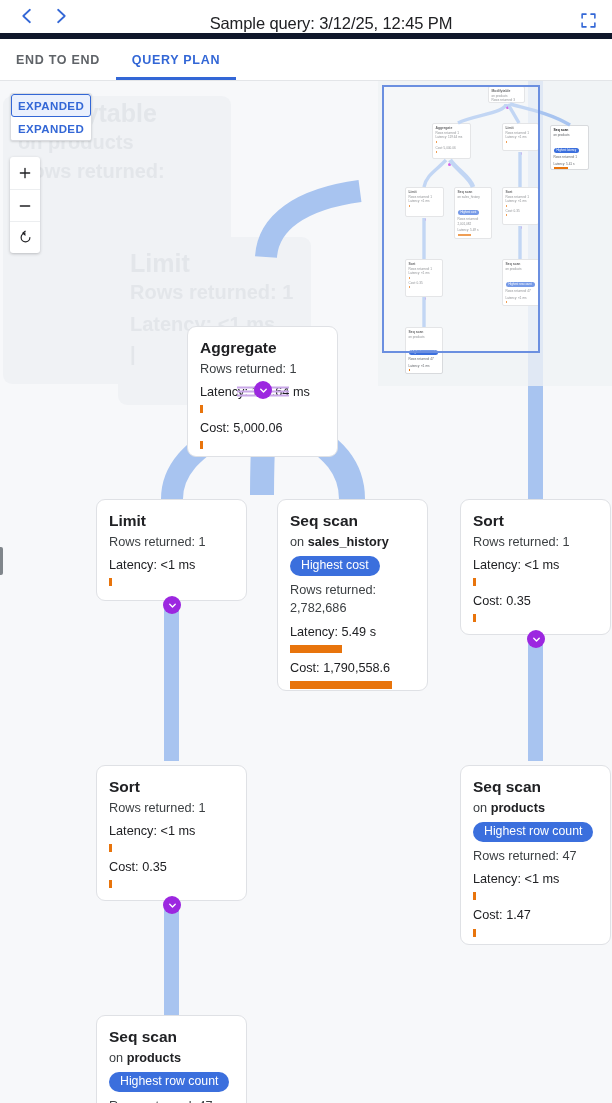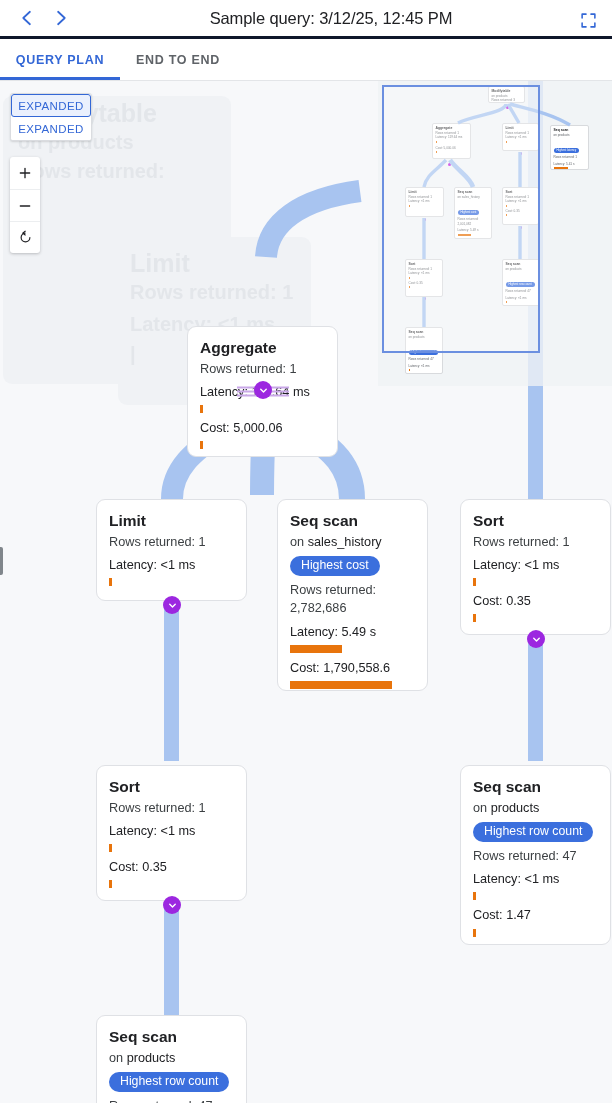--- a/index.html
+++ b/index.html
@@ -15,22 +15,22 @@
     width: 612px; height: 1103px;
     background: #f7f8fa;
     overflow: hidden;
   }
 
   
   .header {
     position: absolute; top: 0; left: 0;
     width: 612px; height: 39px;
     background: #ffffff;
-    display: flex; align-items: center;
-    border-bottom: 3px solid #0f172a;
+    display: flex; align-items: flex-end;
+    border-bottom: 6px solid #0f172a;
   }
   .nav-btn {
     width: 34px; height: 34px;
     display: flex; align-items: center; justify-content: center;
     color: #3367d6; cursor: pointer;
     flex: 0 0 auto;
   }
   .nav-btn:first-child { margin-left: 10px; }
   .nav-btn svg { display: block; }
   .header-title {
@@ -117,21 +117,21 @@
     color: #202124;
     margin: 2px 0 3px 0;
     line-height: 1.2;
   }
   .node-sub {
     font-size: 12.7px;
     color: #3c4043;
     margin-bottom: 4px;
     line-height: 1.3;
   }
-  .node-sub b { font-weight: normal; color: #202124; }
+  .node-sub b { font-weight: bold; color: #202124; }
   .node-line {
     font-size: 12.7px;
     color: #202124;
     line-height: 1.35;
     margin-top: 7px;
   }
   .badge {
     display: inline-block;
     background: #3b6fdd;
     color: #ffffff;
@@ -173,21 +173,21 @@
     background: #ffffff;
     border: 1px solid #dadce0;
     border-radius: 3px;
     box-shadow: 0 1px 2px rgba(60,64,67,0.18);
     overflow: hidden;
     z-index: 20;
   }
   .mode-btn {
     height: 23px;
     display: flex; align-items: center; justify-content: center;
-    font-size: 11.5px; font-weight: normal; letter-spacing: 0.4px;
+    font-size: 11.5px; font-weight: bold; letter-spacing: 0.4px;
     color: #3367d6;
     cursor: pointer;
     background: #ffffff;
   }
   .mode-btn.active {
     background: #eaf0fd;
     border: 1.5px solid #3367d6;
     border-radius: 3px;
   }
   .zoom-box {
@@ -276,22 +276,22 @@
     </div>
     <div class="header-title">Sample query: 3/12/25, 12:45 PM</div>
     <div class="fullscreen-btn">
       <svg width="17" height="17" viewBox="0 0 24 24">
         <path d="M3 8.5 V3 H8.5 M15.5 3 H21 V8.5 M21 15.5 V21 H15.5 M8.5 21 H3 V15.5" fill="none" stroke="#3367d6" stroke-width="2.2" stroke-linecap="round" stroke-linejoin="round"></path>
       </svg>
     </div>
   </div>
 
   <div class="tabs">
+    <div class="tab" id="tab1">END TO END</div>
     <div class="tab active" id="tab0">QUERY PLAN</div>
-    <div class="tab" id="tab1">END TO END</div>
   </div>
 
   <div class="canvas">
 
     <div class="ghost-box" style="left:3px; top:15px; width:228px; height:288px;"></div>
     <div class="ghost" style="left:18px; top:18px; font-size:25px;">Modifytable</div>
     <div class="ghost" style="left:18px; top:50px; font-size:20px;">on products</div>
     <div class="ghost" style="left:18px; top:79px; font-size:20px;">Rows returned:</div>
 
     <div class="ghost-box" style="left:118px; top:156px; width:193px; height:168px;"></div>

